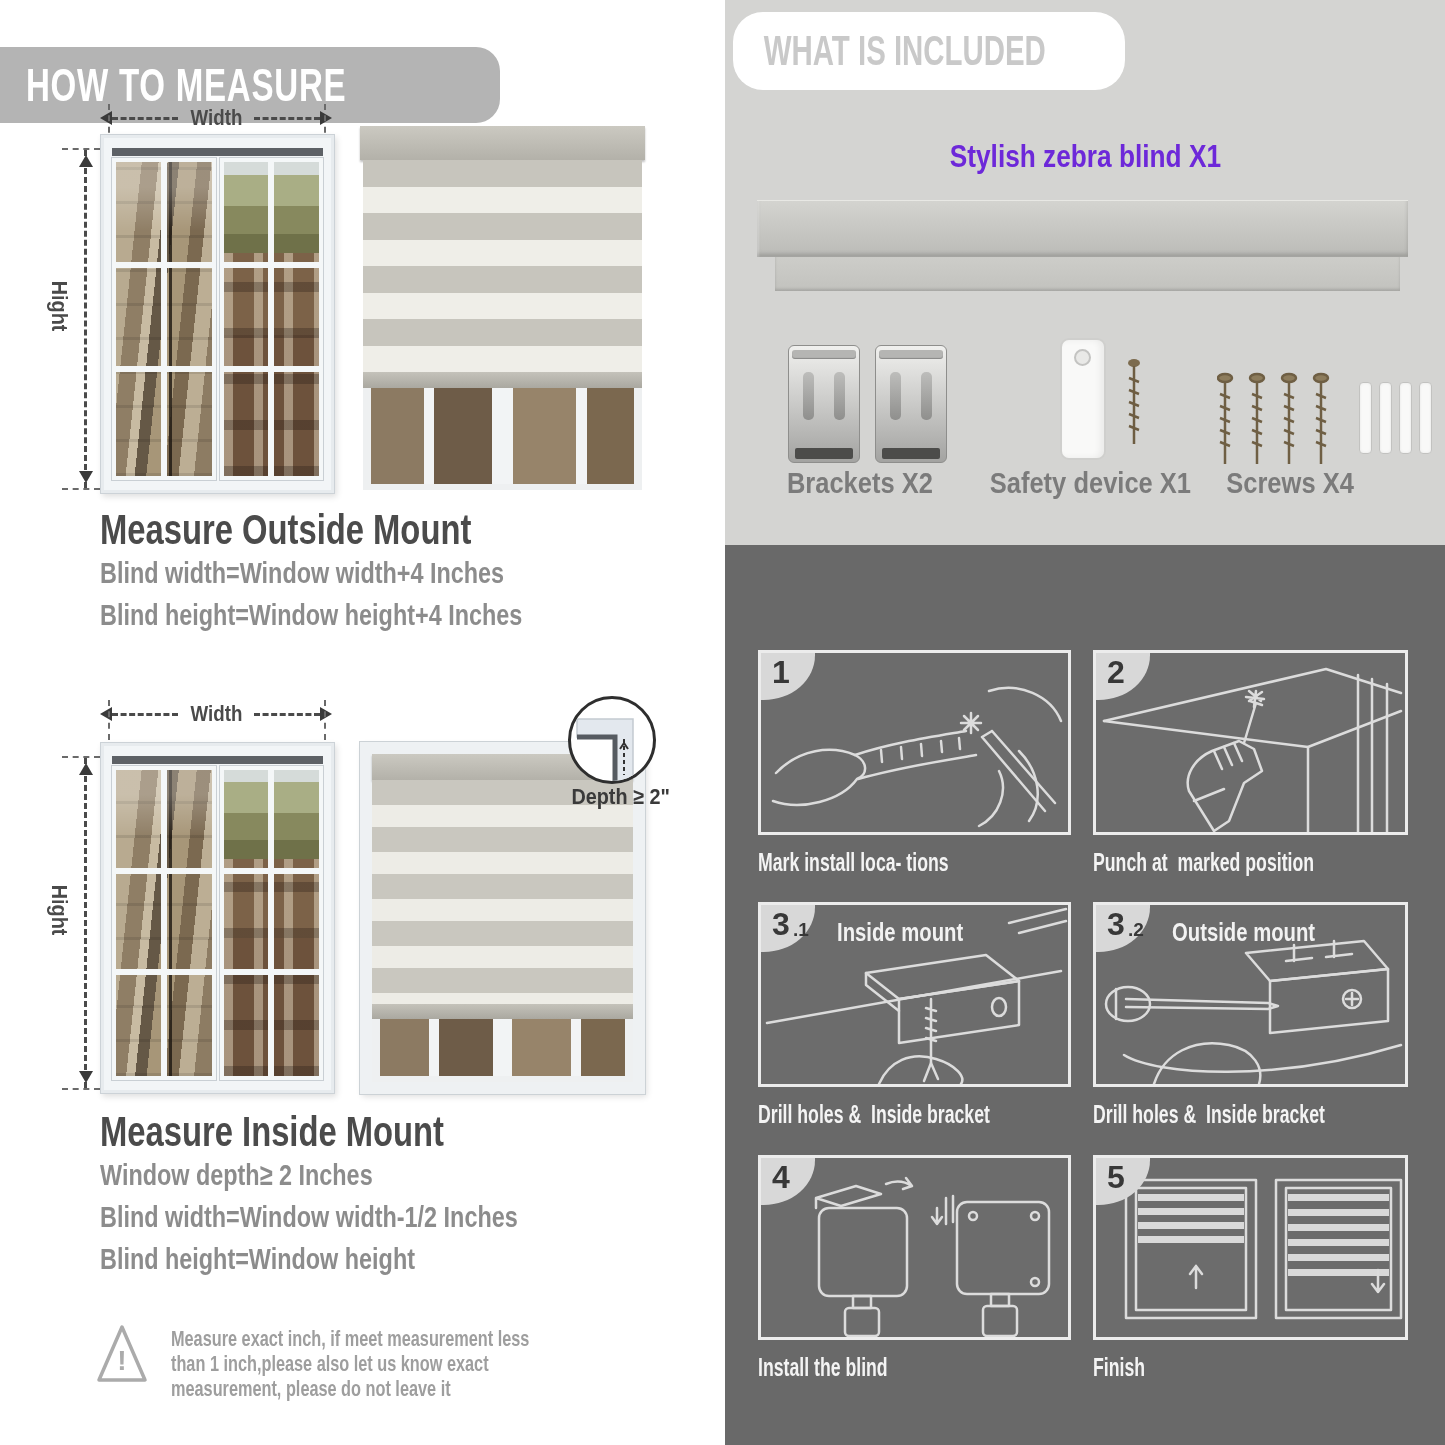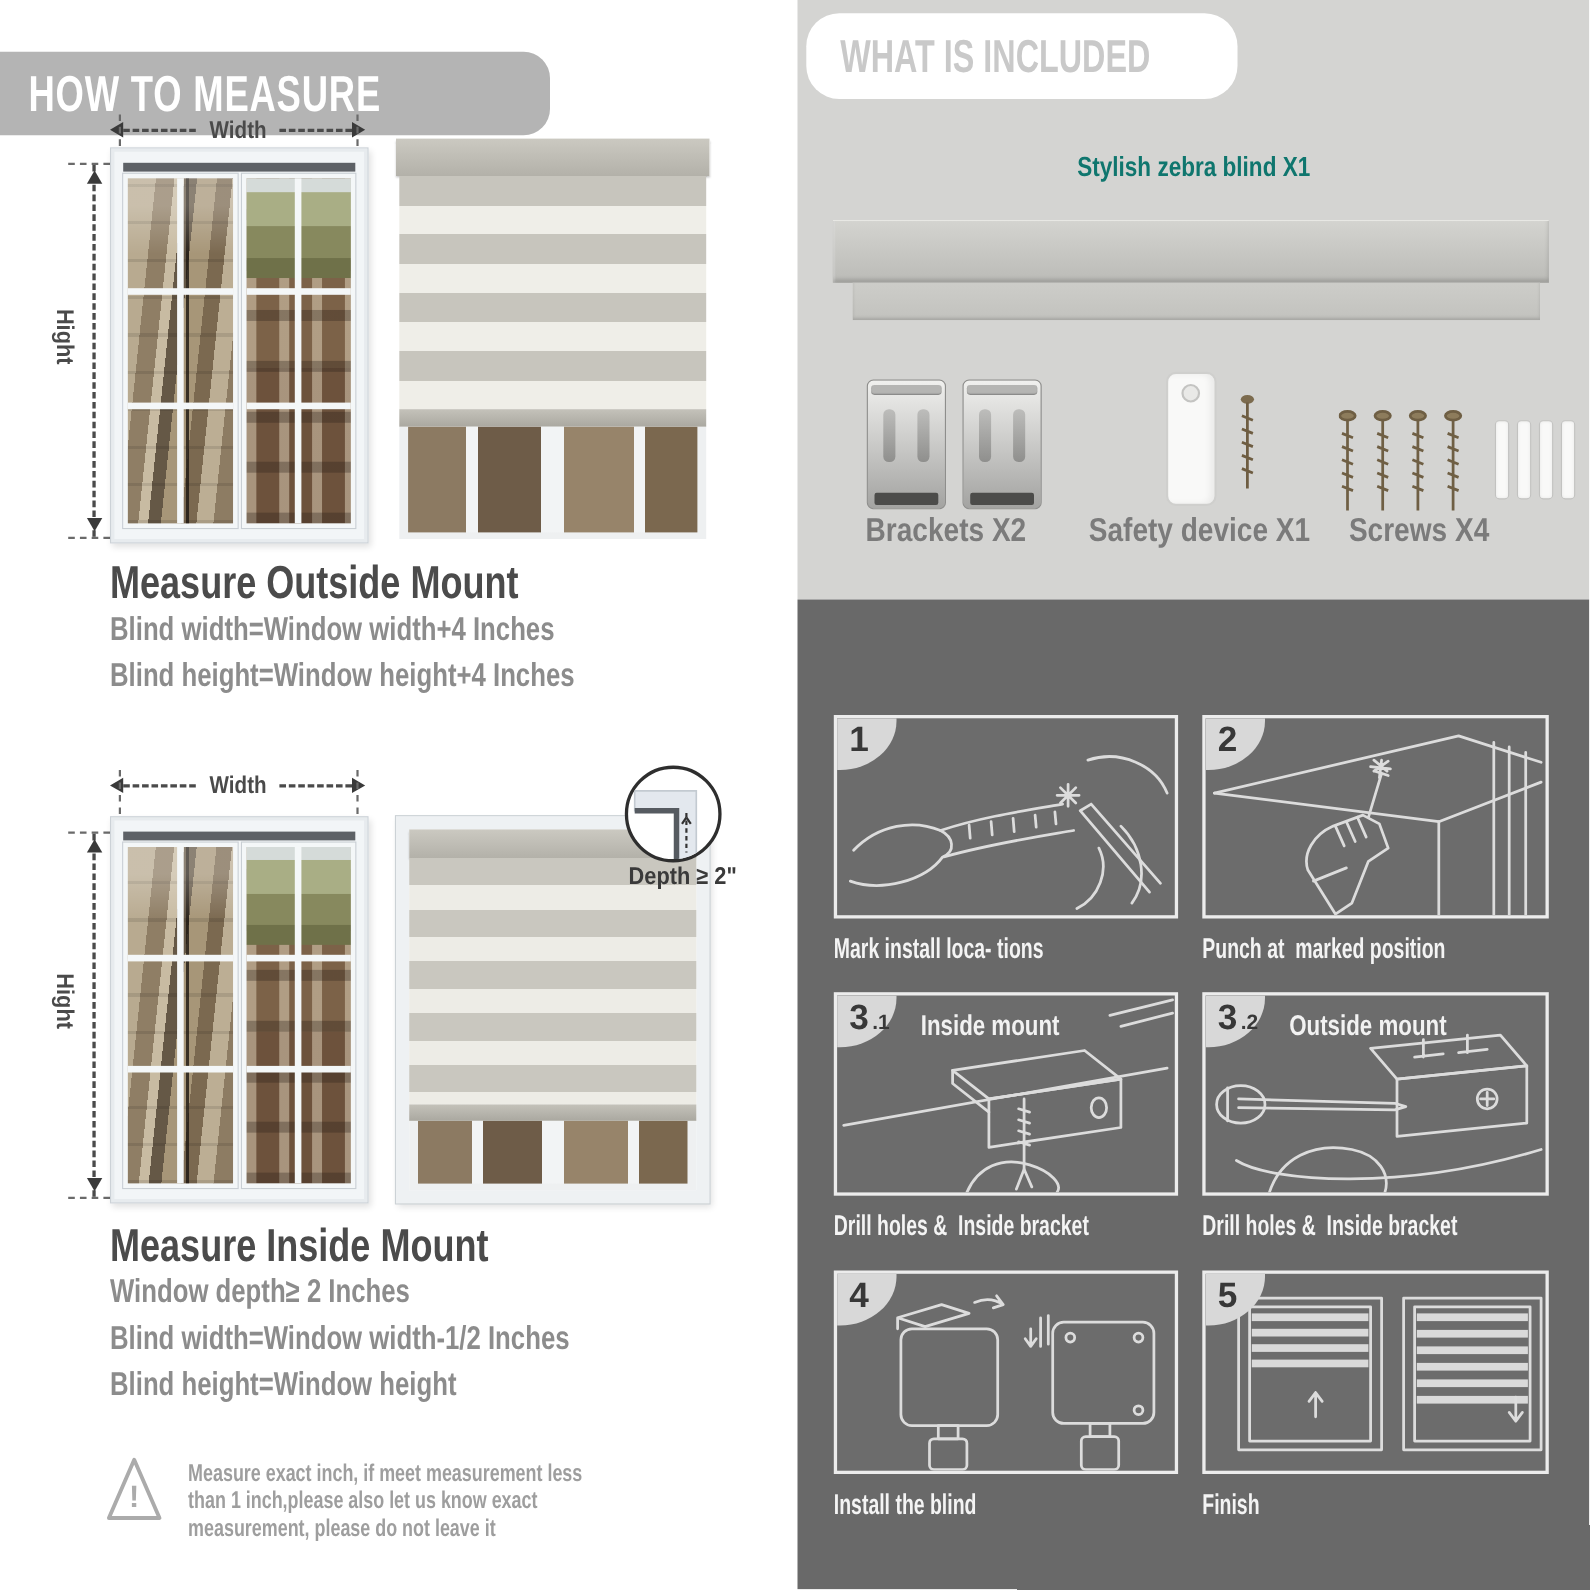--- a/index.html
+++ b/index.html
@@ -66,21 +66,21 @@
 
   .warn-wrap { position:absolute; display:flex; gap:22px; align-items:flex-start; }
   .warn-text { color:#9e9e9e; font-size:22px; line-height:25px; white-space:pre-line; transform:scaleX(.74); transform-origin:0 0; }
 
   
   .right-col { position:absolute; left:725px; top:0; width:720px; height:1445px; }
   .included { position:absolute; left:0; top:0; width:720px; height:545px; background:#d4d4d2; }
   .wii-header { position:absolute; left:8px; top:12px; width:392px; height:78px; background:#fff; border-radius:30px; }
   .wii-header span { display:inline-block; color:#c9c9c9; font-size:42px; line-height:78px; padding-left:44px;
     transform:scaleX(.70); transform-origin:0 50%; white-space:nowrap; }
-  .product-title { position:absolute; left:0; width:720px; top:138px; text-align:center; color:#0f766e; font-size:25px; }
+  .product-title { position:absolute; left:0; width:720px; top:138px; text-align:center; color:#6d28d9; font-size:32px; }
   .product-title span { display:inline-block; transform:scaleX(.82); white-space:nowrap; }
   .rail-main { position:absolute; left:32px; top:200px; width:651px; height:57px;
     background:linear-gradient(180deg,#d4d4d0,#c6c6c2 55%,#bbbbb7);
     box-shadow:inset 0 1px 0 #e8e8e4, inset 0 -3px 4px rgba(0,0,0,.18), inset 2px 0 2px rgba(255,255,255,.4); }
   .rail-sub { position:absolute; left:50px; top:257px; width:625px; height:34px;
     background:linear-gradient(180deg,#cdcdc9,#c2c2be); box-shadow:inset 0 -2px 3px rgba(0,0,0,.15); }
 
   .bracket { position:absolute; width:72px; height:118px; border-radius:6px; border:1px solid #8e8e8c;
     background:linear-gradient(180deg,#f0f0ee,#c6c6c4 55%,#a3a3a1); }
   .bracket .lip { position:absolute; left:3px; right:3px; top:4px; height:9px; background:#b5b5b3; border-radius:3px; box-shadow:inset 0 -1px 1px rgba(0,0,0,.25); }

